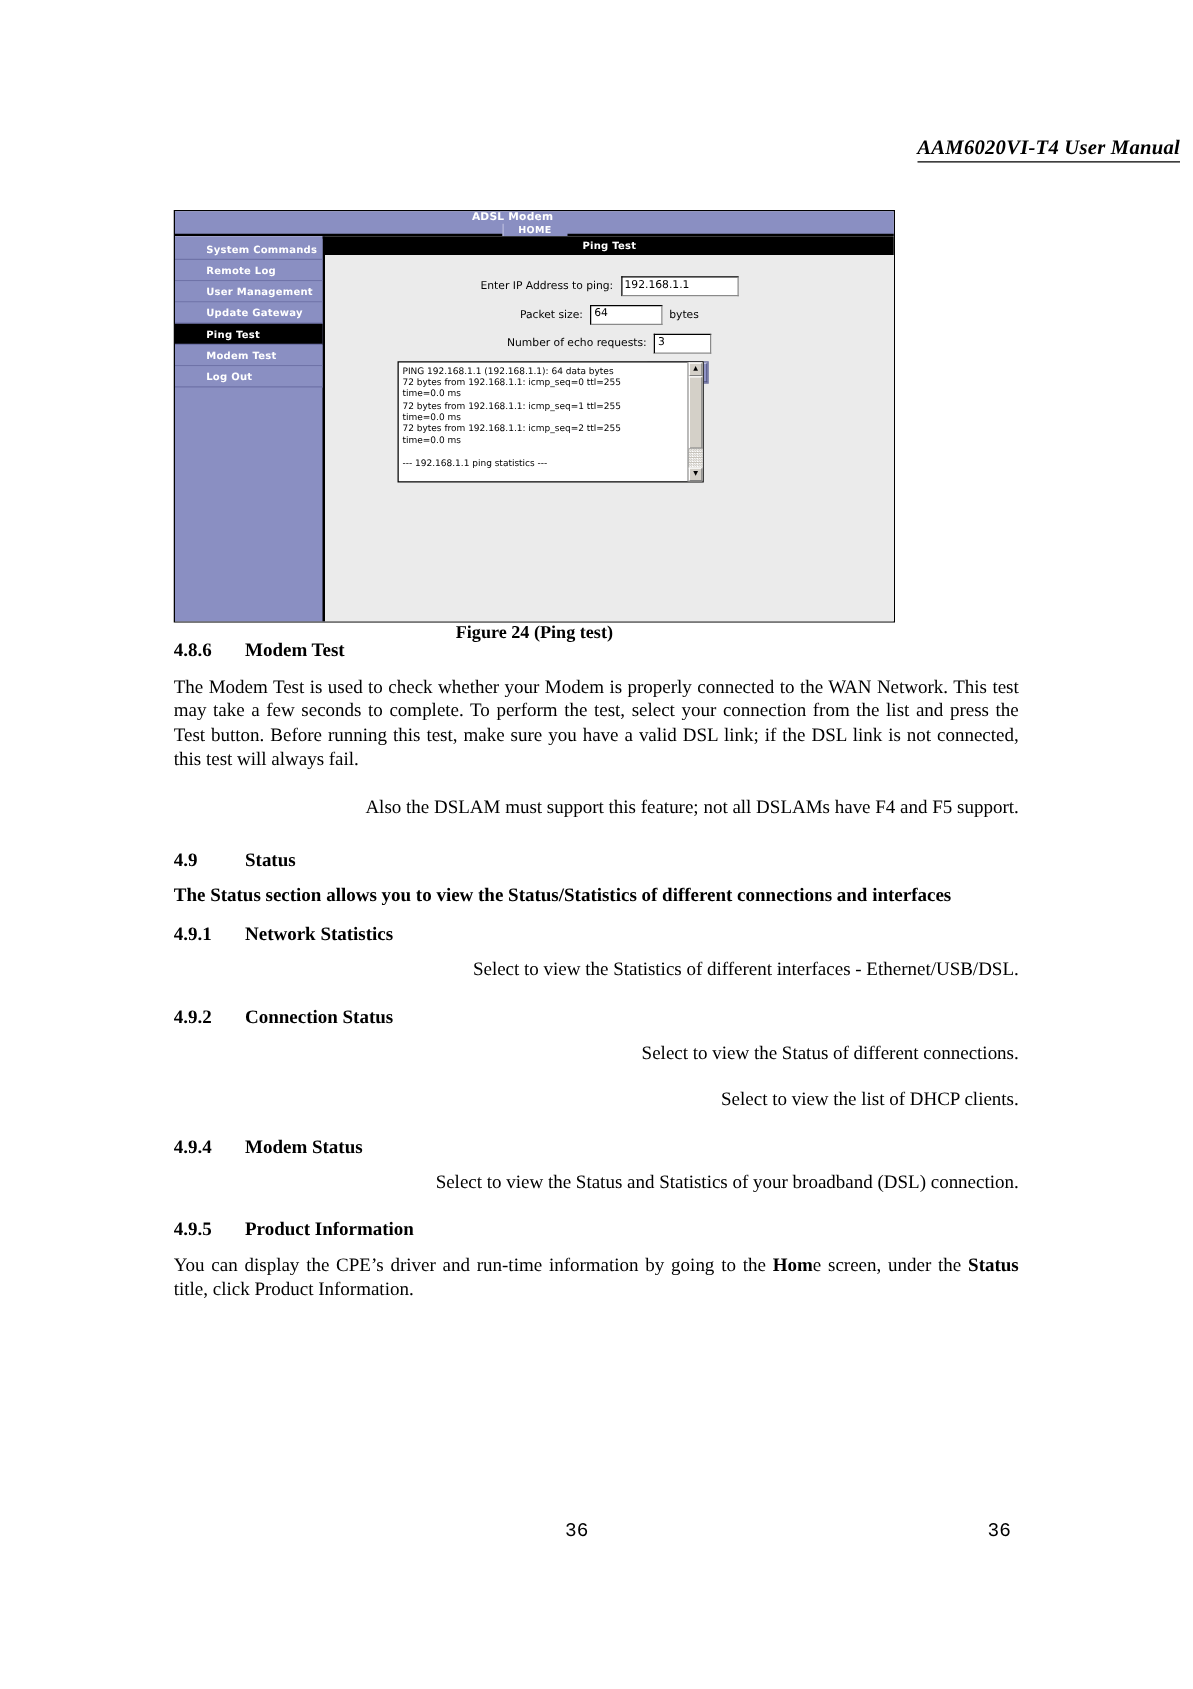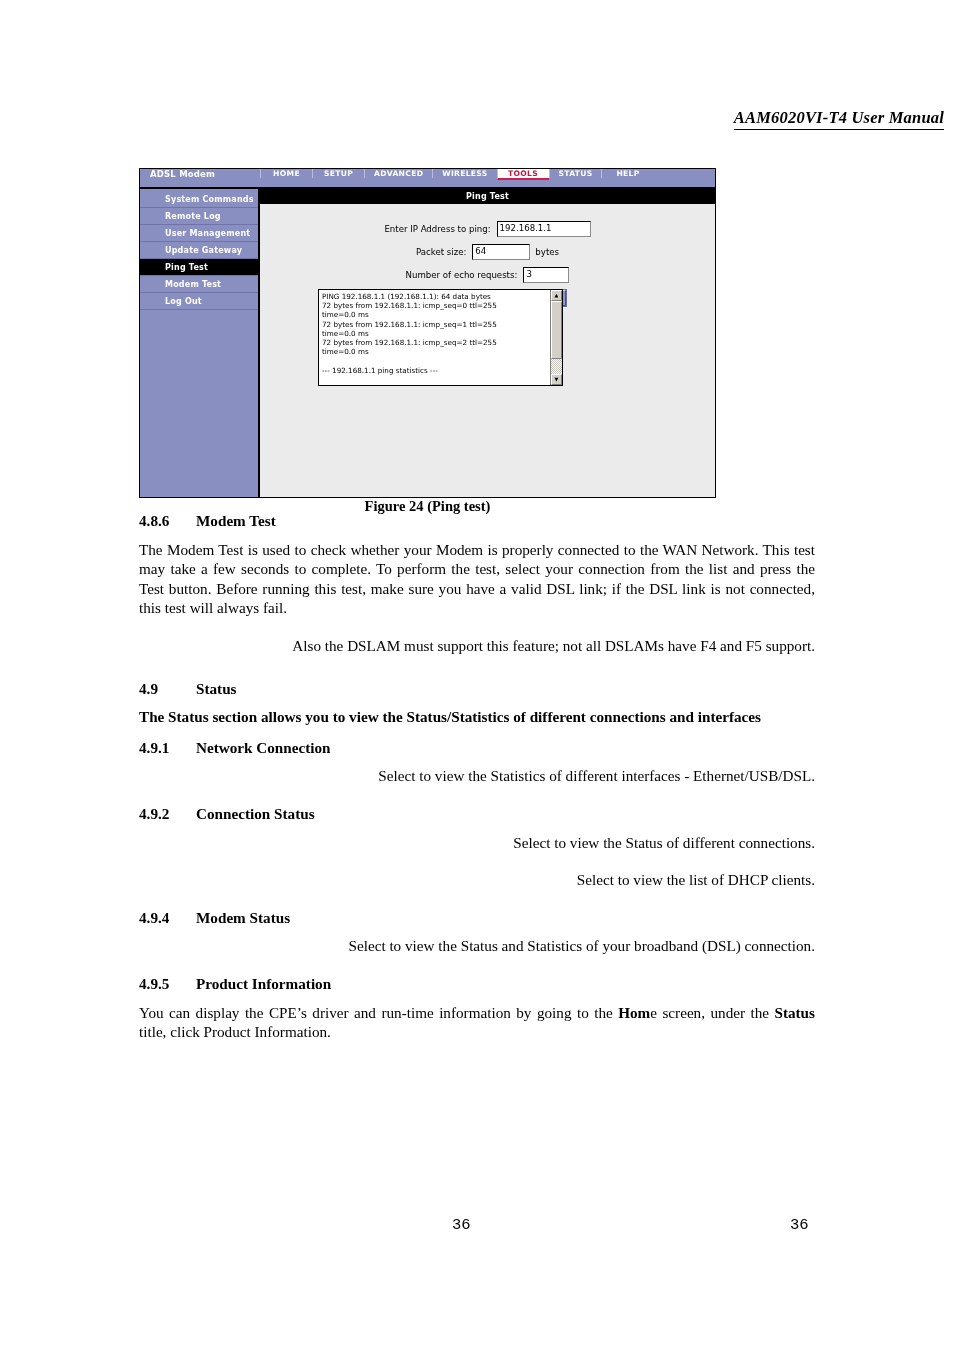--- a/index.html
+++ b/index.html
@@ -44,25 +44,26 @@
     height: 330px;
     background: #ebebeb;
     border: 1px solid #000;
     box-sizing: border-box;
     font-family: "DejaVu Sans", sans-serif;
   }
 
   
   .ui-navbar {
     display: flex;
-    align-items: flex-start;
+    align-items: center;
     height: 20px;
     background: #8a8fc2;
     border-bottom: 2px solid #000;
     box-sizing: border-box;
+    flex-direction: column;
   }
   .ui-brand {
     width: 120px;
     color: #ffffff;
     font-size: 8.5px;
     font-weight: bold;
     display: flex;
     align-items: center;
     padding-left: 10px;
     box-sizing: border-box;
@@ -416,21 +417,21 @@
   <div class="spacer-md"></div>
 
   <div class="heading">
     <span class="num">4.9</span>
     <span>Status</span>
   </div>
   <p class="statement">The Status section allows you to view the Status/Statistics of different connections and interfaces</p>
 
   <div class="heading">
     <span class="num">4.9.1</span>
-    <span>Network Connection</span>
+    <span>Network Statistics</span>
   </div>
   <p class="para last-word-nojustify">Select to view the Statistics of different interfaces - Ethernet/USB/DSL.</p>
 
   <div class="spacer-sm"></div>
 
   <div class="heading">
     <span class="num">4.9.2</span>
     <span>Connection Status</span>
   </div>
   <p class="para last-word-nojustify">Select to view the Status of different connections.</p>

